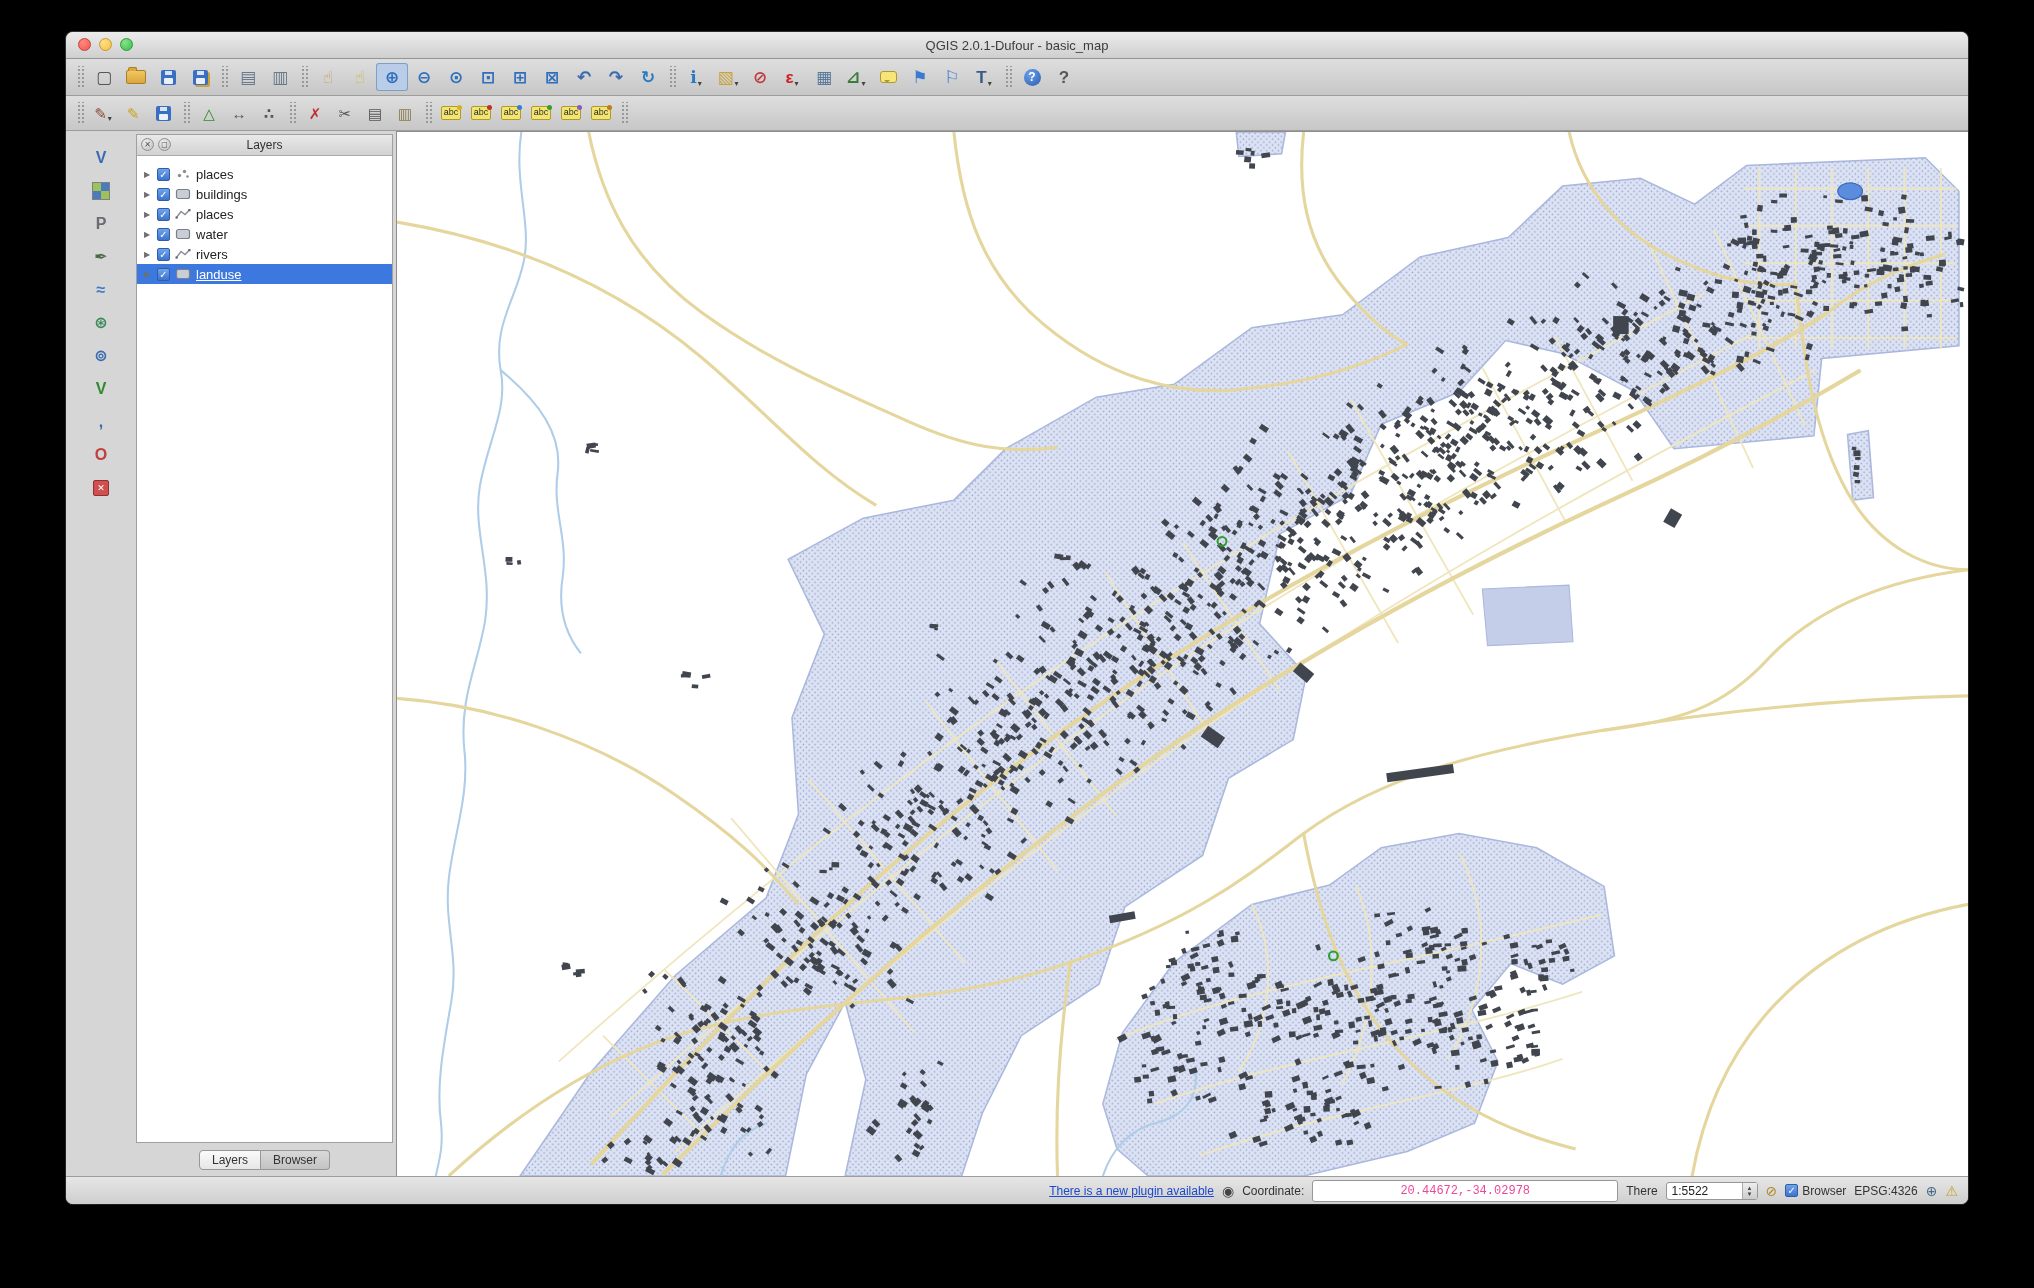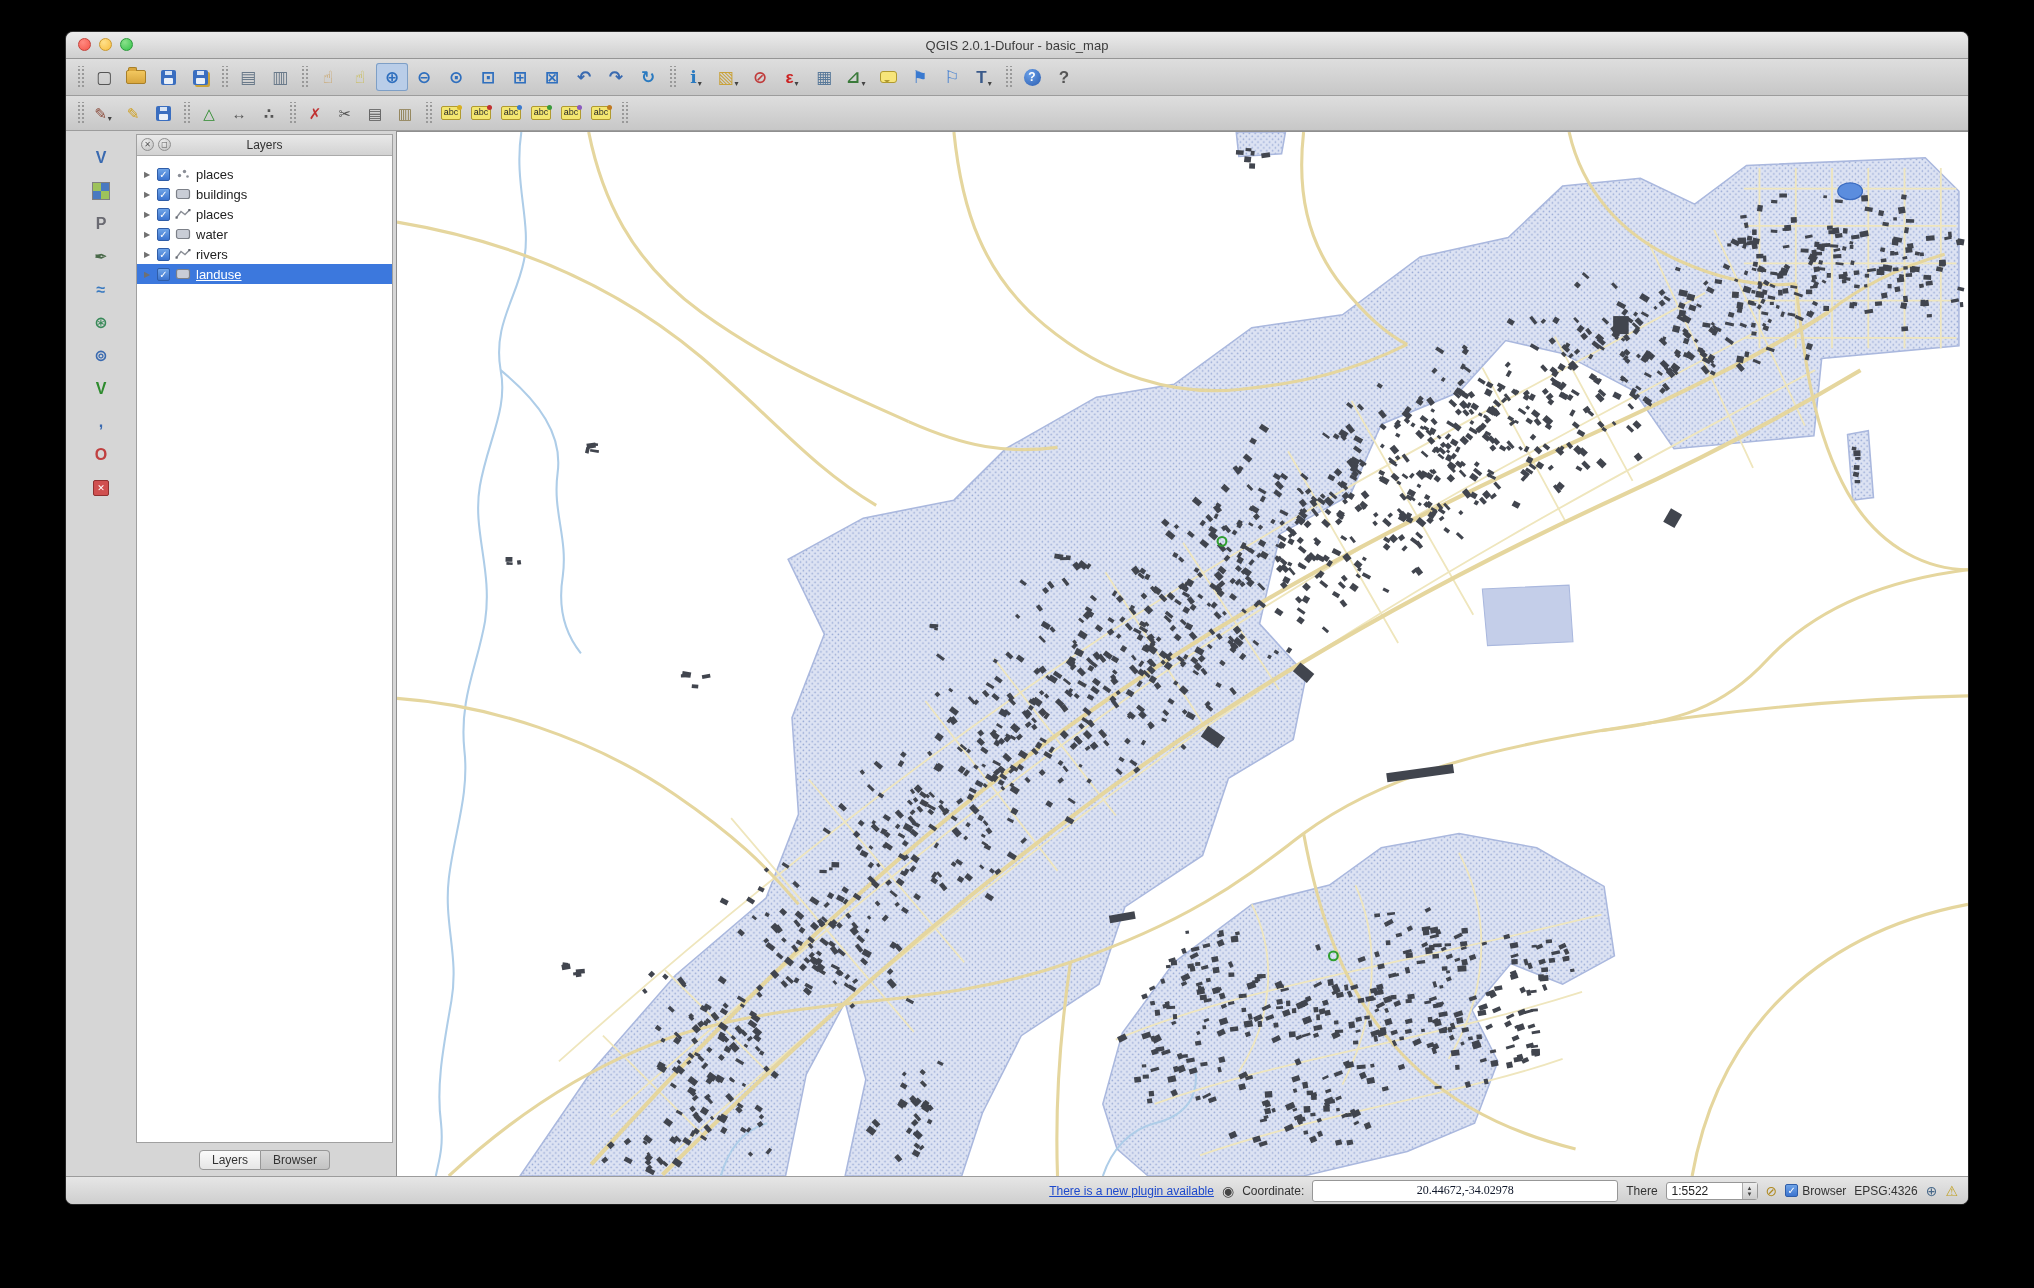--- a/index.html
+++ b/index.html
@@ -87,21 +87,21 @@
   .map-wrap{flex:1;background:#fff;border-left:1px solid #8f8f8f;border-top:1px solid #8f8f8f;
     position:relative;overflow:hidden;}
   .map-wrap svg{display:block;width:100%;height:100%;}
   
   .statusbar{height:27px;flex:0 0 27px;background:linear-gradient(#e6e6e6,#cecece);border-top:1px solid #9c9c9c;
     display:flex;align-items:center;gap:8px;padding:0 10px;font-size:12px;color:#333;}
   .sb-spacer{flex:1;}
   .plugin-link{color:#1d49cc;text-decoration:underline;white-space:nowrap;}
   .sb-icon{font-size:14px;line-height:1;}
   .coord-input{width:300px;height:18px;border:1px solid #979797;border-radius:3px;background:#fff;
-    font-size:12px;text-align:center;font-family:Liberation Serif, serif;color:#0f172a;}
+    font-size:12px;text-align:center;font-family:Liberation Mono, monospace;color:#ec4899;}
   .scale-combo{width:92px;height:18px;border:1px solid #979797;border-radius:3px;background:#fff;
     display:flex;align-items:center;box-sizing:border-box;}
   .scale-text{flex:1;padding-left:5px;font-size:12px;color:#222;}
   .combo-steppers{width:14px;height:100%;border-left:1px solid #aaa;background:linear-gradient(#eee,#ccc);
     display:flex;flex-direction:column;align-items:center;justify-content:center;font-size:6px;color:#444;line-height:1;}
   .sb-check{display:flex;align-items:center;gap:4px;}
   .crs-text{white-space:nowrap;color:#333;}
 </style>
 </head>
 <body>

